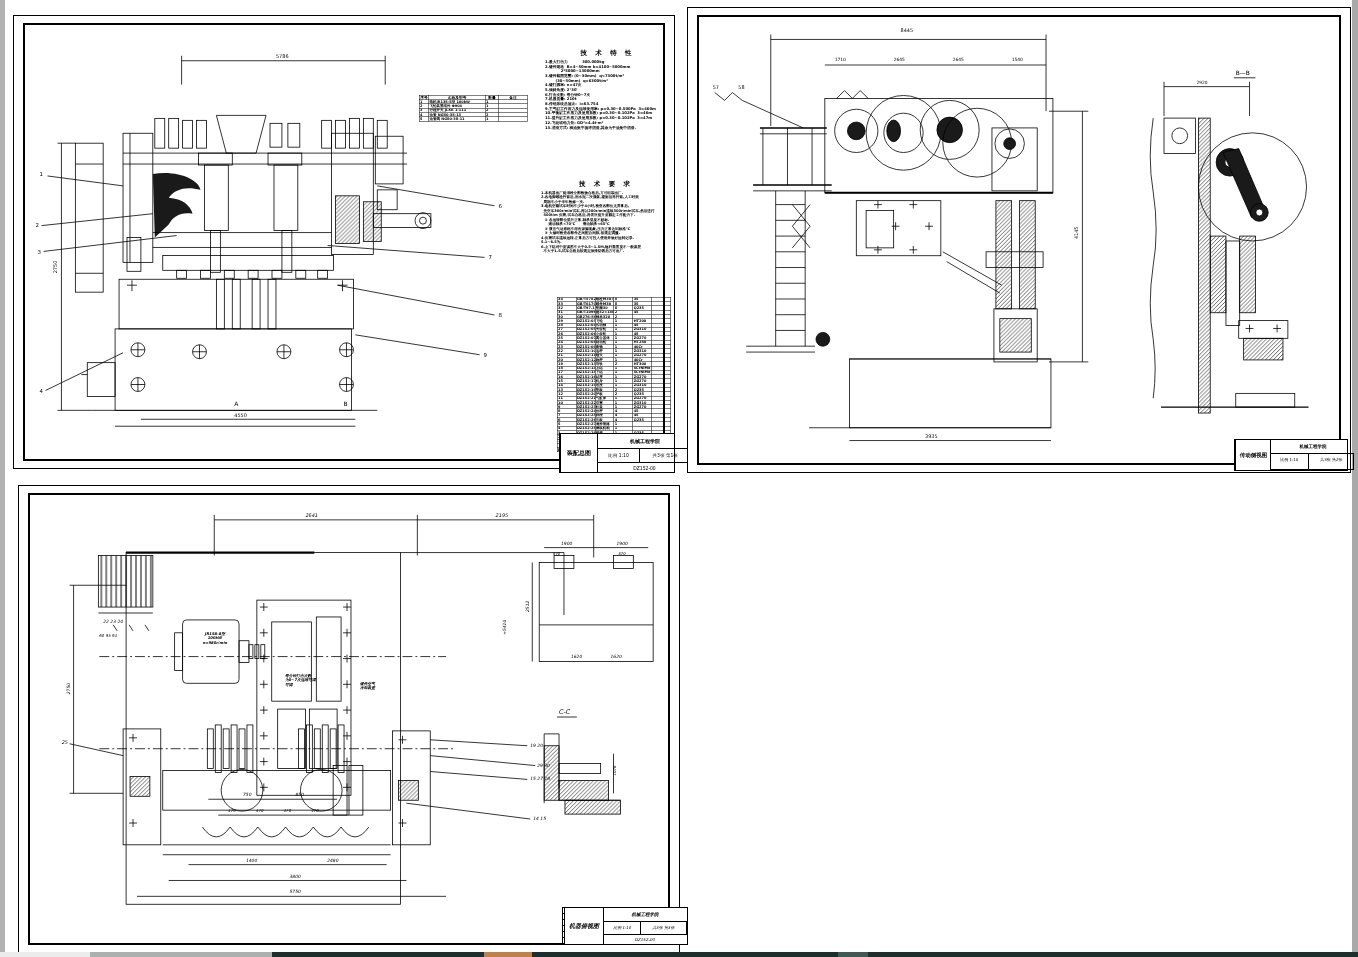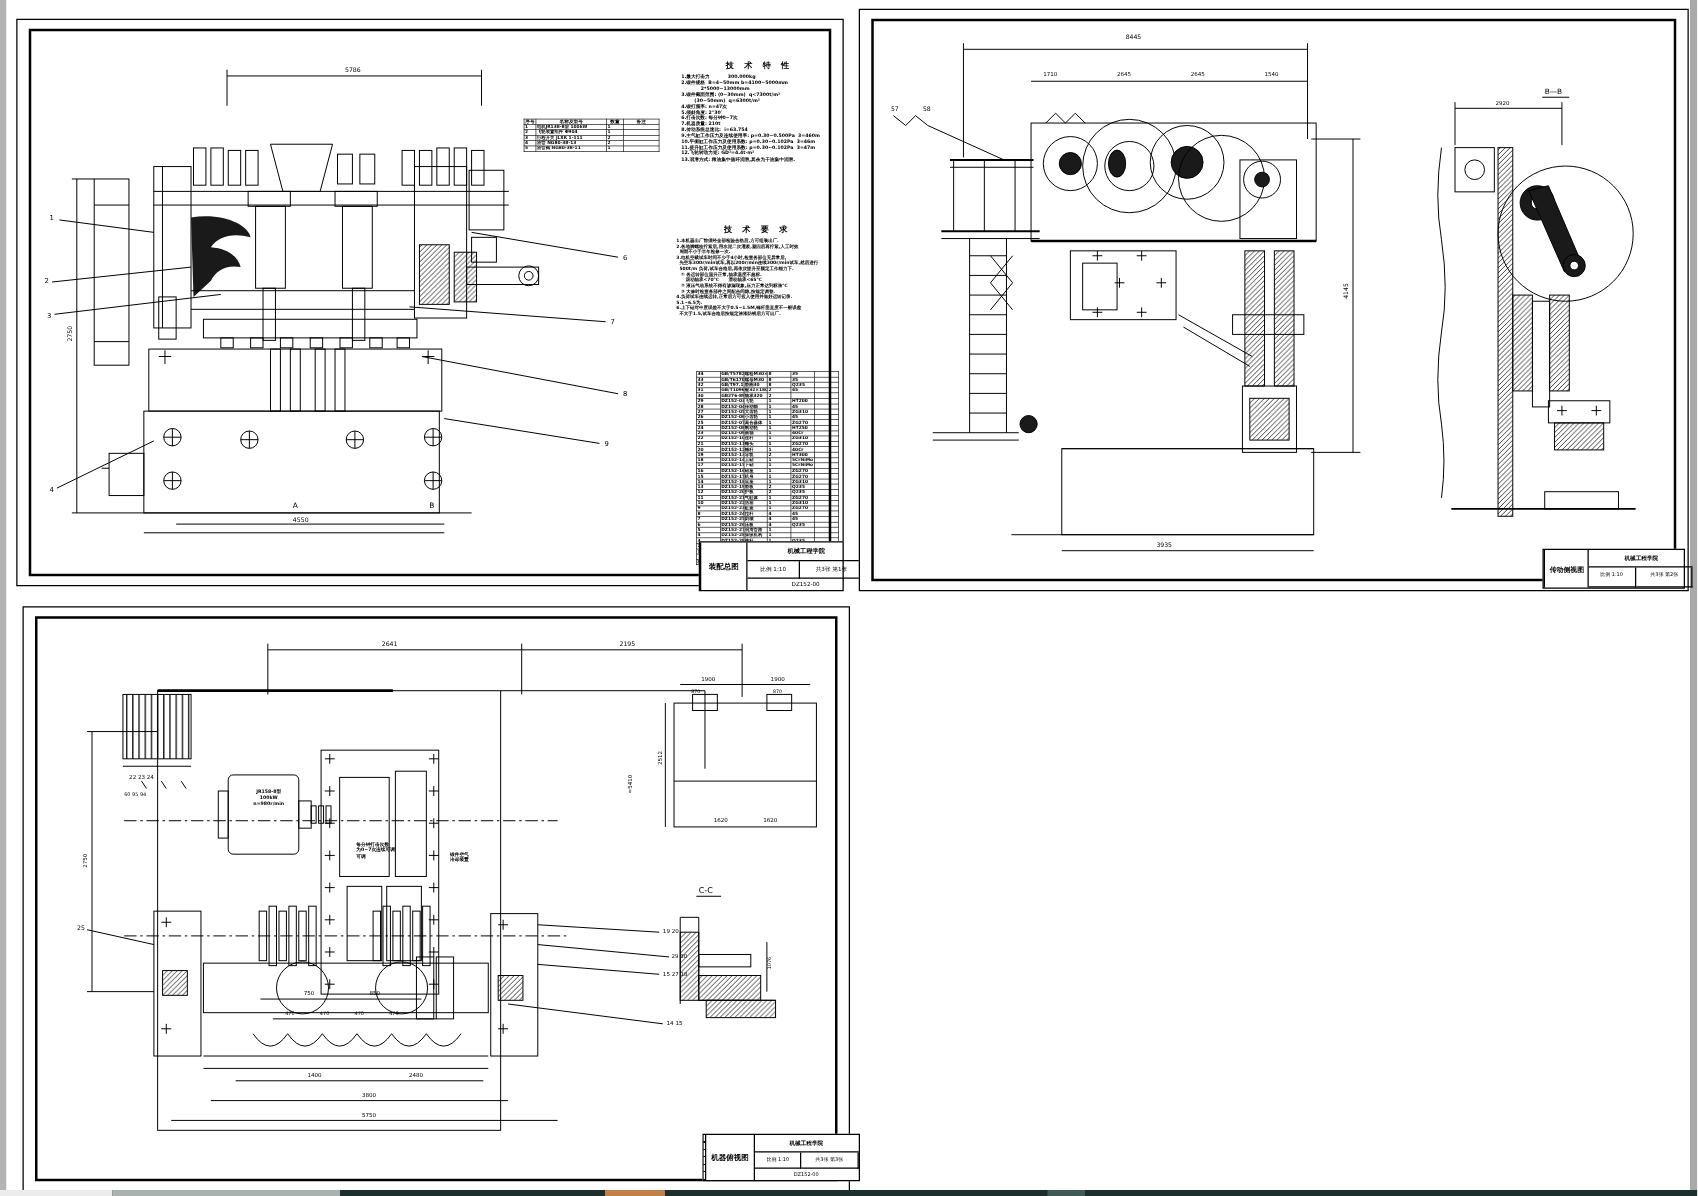--- a/index.html
+++ b/index.html
@@ -696,21 +696,21 @@
       <div class="oh"><span style="display:inline-block;font-size:9px;transform:scale(.5);white-space:nowrap;">机械工程学院</span></div>
       <div class="cellrow" style="flex:1;">
         <div style="flex:1"><span style="display:inline-block;font-size:8px;transform:scale(.5);white-space:nowrap;">比例 1:10</span></div>
         <div style="flex:1"><span style="display:inline-block;font-size:8px;transform:scale(.5);white-space:nowrap;">共3张 第2张</span></div>
       </div>
     </div>
   </div>
  </div>
 </div>
 
-<div class="sheet" style="left:18px;top:485px;width:660px;height:466px;">
+<div class="sheet" style="left:18px;top:485px;width:660px;height:466px;font-style:italic;">
  <div class="inner">
   <svg viewBox="0 0 644 450">
     <defs>
       <pattern id="h3" patternUnits="userSpaceOnUse" width="4" height="4">
         <path d="M0,4 l4,-4" stroke="#000" stroke-width="0.6"></path>
       </pattern>
       <pattern id="v3" patternUnits="userSpaceOnUse" width="5" height="5">
         <path d="M2,0 v5" stroke="#000" stroke-width="1"></path>
       </pattern>
     </defs>

